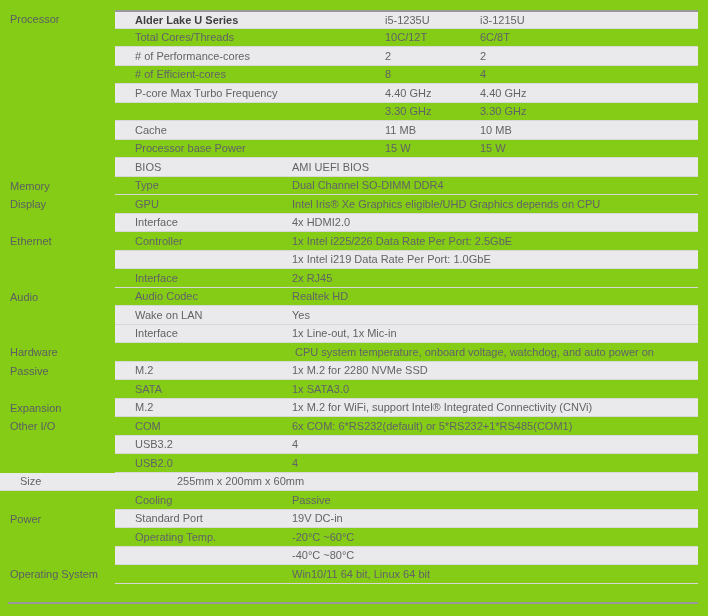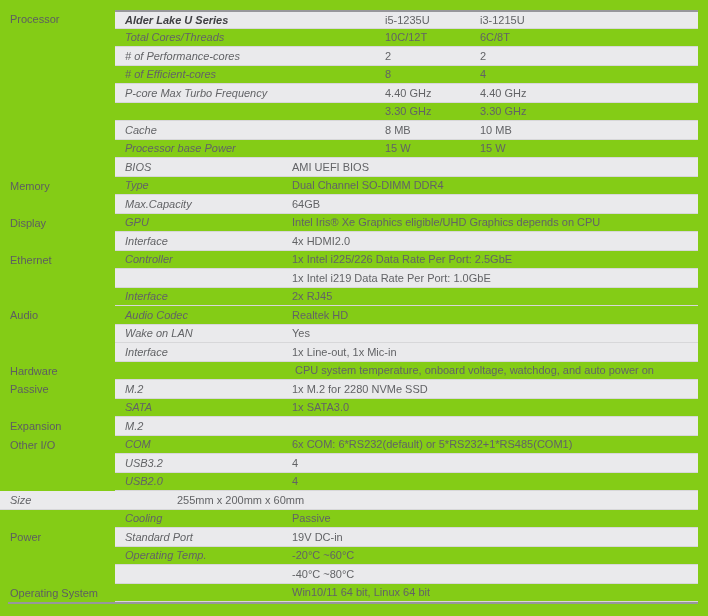--- a/index.html
+++ b/index.html
@@ -28,21 +28,21 @@
     color:var(--cat-text);white-space:nowrap;
   }
   .body{
     flex:1;margin-right:10px;box-sizing:border-box;
     border-bottom:1px solid var(--sep);
     display:grid;grid-template-columns:177px 93px 95px 1fr;
     align-items:center;
   }
   .row:first-child .body{border-top:2px solid var(--rule);}
   .body.shaded{background:var(--shade);}
-  .label-cell{grid-column:1;padding-left:10px;white-space:nowrap;overflow:hidden;font-style:italic;}
+  .label-cell{grid-column:1;padding-left:20px;white-space:nowrap;overflow:hidden;}
   .label-cell.bold{font-weight:bold;color:var(--text-bold);}
   .val-span{grid-column:2 / span 3;white-space:pre;overflow:hidden;}
   .v1{grid-column:3;white-space:nowrap;}
   .v2{grid-column:4;white-space:nowrap;}
   .bottom-rule{position:absolute;left:8px;right:10px;top:602px;height:2px;background:var(--rule);}
 </style>
 </head>
 <body>
 
 <div class="page">
@@ -97,21 +97,21 @@
     <div class="body">
           <div class="v1">3.30 GHz</div>
           <div class="v2">3.30 GHz</div>
         </div>
   </div>
 
   <div class="row">
     <div class="cat-cell"></div>
     <div class="body shaded">
           <div class="label-cell">Cache</div>
-          <div class="v1">8 MB</div>
+          <div class="v1">11 MB</div>
           <div class="v2">10 MB</div>
         </div>
   </div>
 
   <div class="row">
     <div class="cat-cell"></div>
     <div class="body">
           <div class="label-cell">Processor base Power</div>
           <div class="v1">15 W</div>
           <div class="v2">15 W</div>
@@ -127,27 +127,20 @@
   </div>
 
   <div class="row">
     <div class="cat-cell">Memory</div>
     <div class="body">
           <div class="label-cell">Type</div>
           <div class="val-span">Dual Channel SO-DIMM DDR4</div>
         </div>
   </div>
 
-  <div class="row">
-    <div class="cat-cell"></div>
-    <div class="body shaded">
-          <div class="label-cell">Max.Capacity</div>
-          <div class="val-span">64GB</div>
-        </div>
-  </div>
 
   <div class="row">
     <div class="cat-cell">Display</div>
     <div class="body">
           <div class="label-cell">GPU</div>
           <div class="val-span">Intel Iris® Xe Graphics eligible/UHD Graphics depends on CPU</div>
         </div>
   </div>
 
   <div class="row">
@@ -227,20 +220,21 @@
     <div class="body">
           <div class="label-cell">SATA</div>
           <div class="val-span">1x SATA3.0</div>
         </div>
   </div>
 
   <div class="row">
     <div class="cat-cell">Expansion</div>
     <div class="body shaded">
           <div class="label-cell">M.2</div>
+          <div class="val-span">1x M.2 for WiFi, support Intel® Integrated Connectivity (CNVi)</div>
         </div>
   </div>
 
   <div class="row">
     <div class="cat-cell">Other  I/O</div>
     <div class="body">
           <div class="label-cell">COM</div>
           <div class="val-span">6x COM: 6*RS232(default) or 5*RS232+1*RS485(COM1)</div>
         </div>
   </div>

